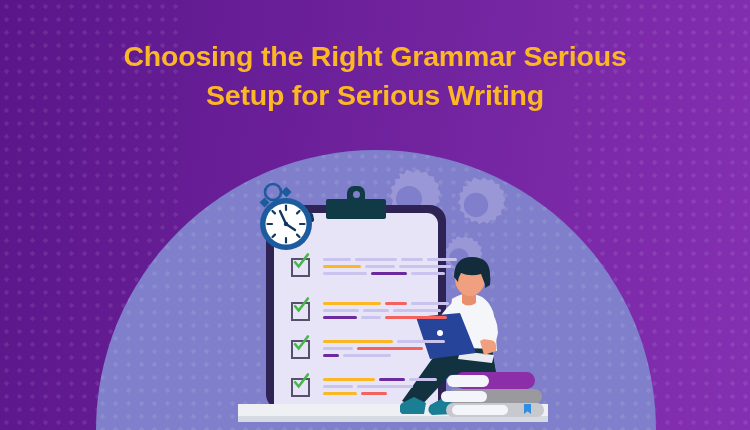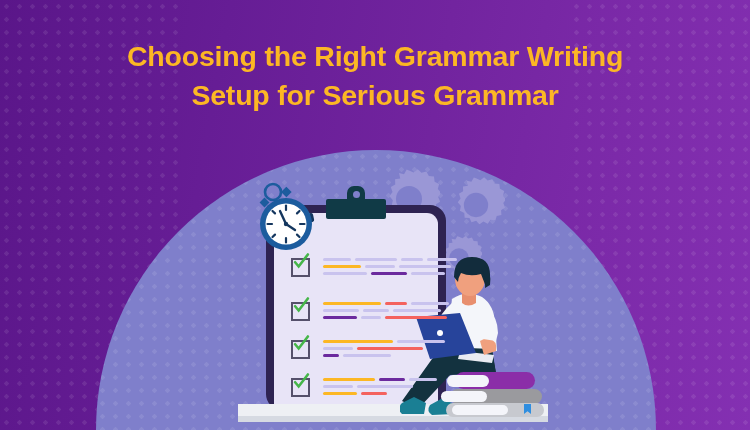--- a/index.html
+++ b/index.html
@@ -191,16 +191,16 @@
 
     <path fill="#f0a07e" d="M88 82 q10 4 8 14 l-12 4 l-4 -14z"></path>
 
     <path fill="#f4f6fa" d="M86 52 q12 10 12 26 l-2 8 l-13 -2 l1 -14 q0 -10 -4 -16z"></path>
 
     <path fill="#1a7f94" d="M2 148 q-6 6 0 11 l22 0 l2 -11 l-12 -6z"></path>
     <path fill="#1a7f94" d="M30 150 q-4 6 2 10 l22 -1 l1 -10 l-14 -5z"></path>
   </svg>
 
   <div class="title">
-    <div>Choosing the Right Grammar Writing</div>
-    <div>Setup for Serious Grammar</div>
+    <div>Choosing the Right Grammar Serious</div>
+    <div>Setup for Serious Writing</div>
   </div>
 </div>
 
 </body></html>

